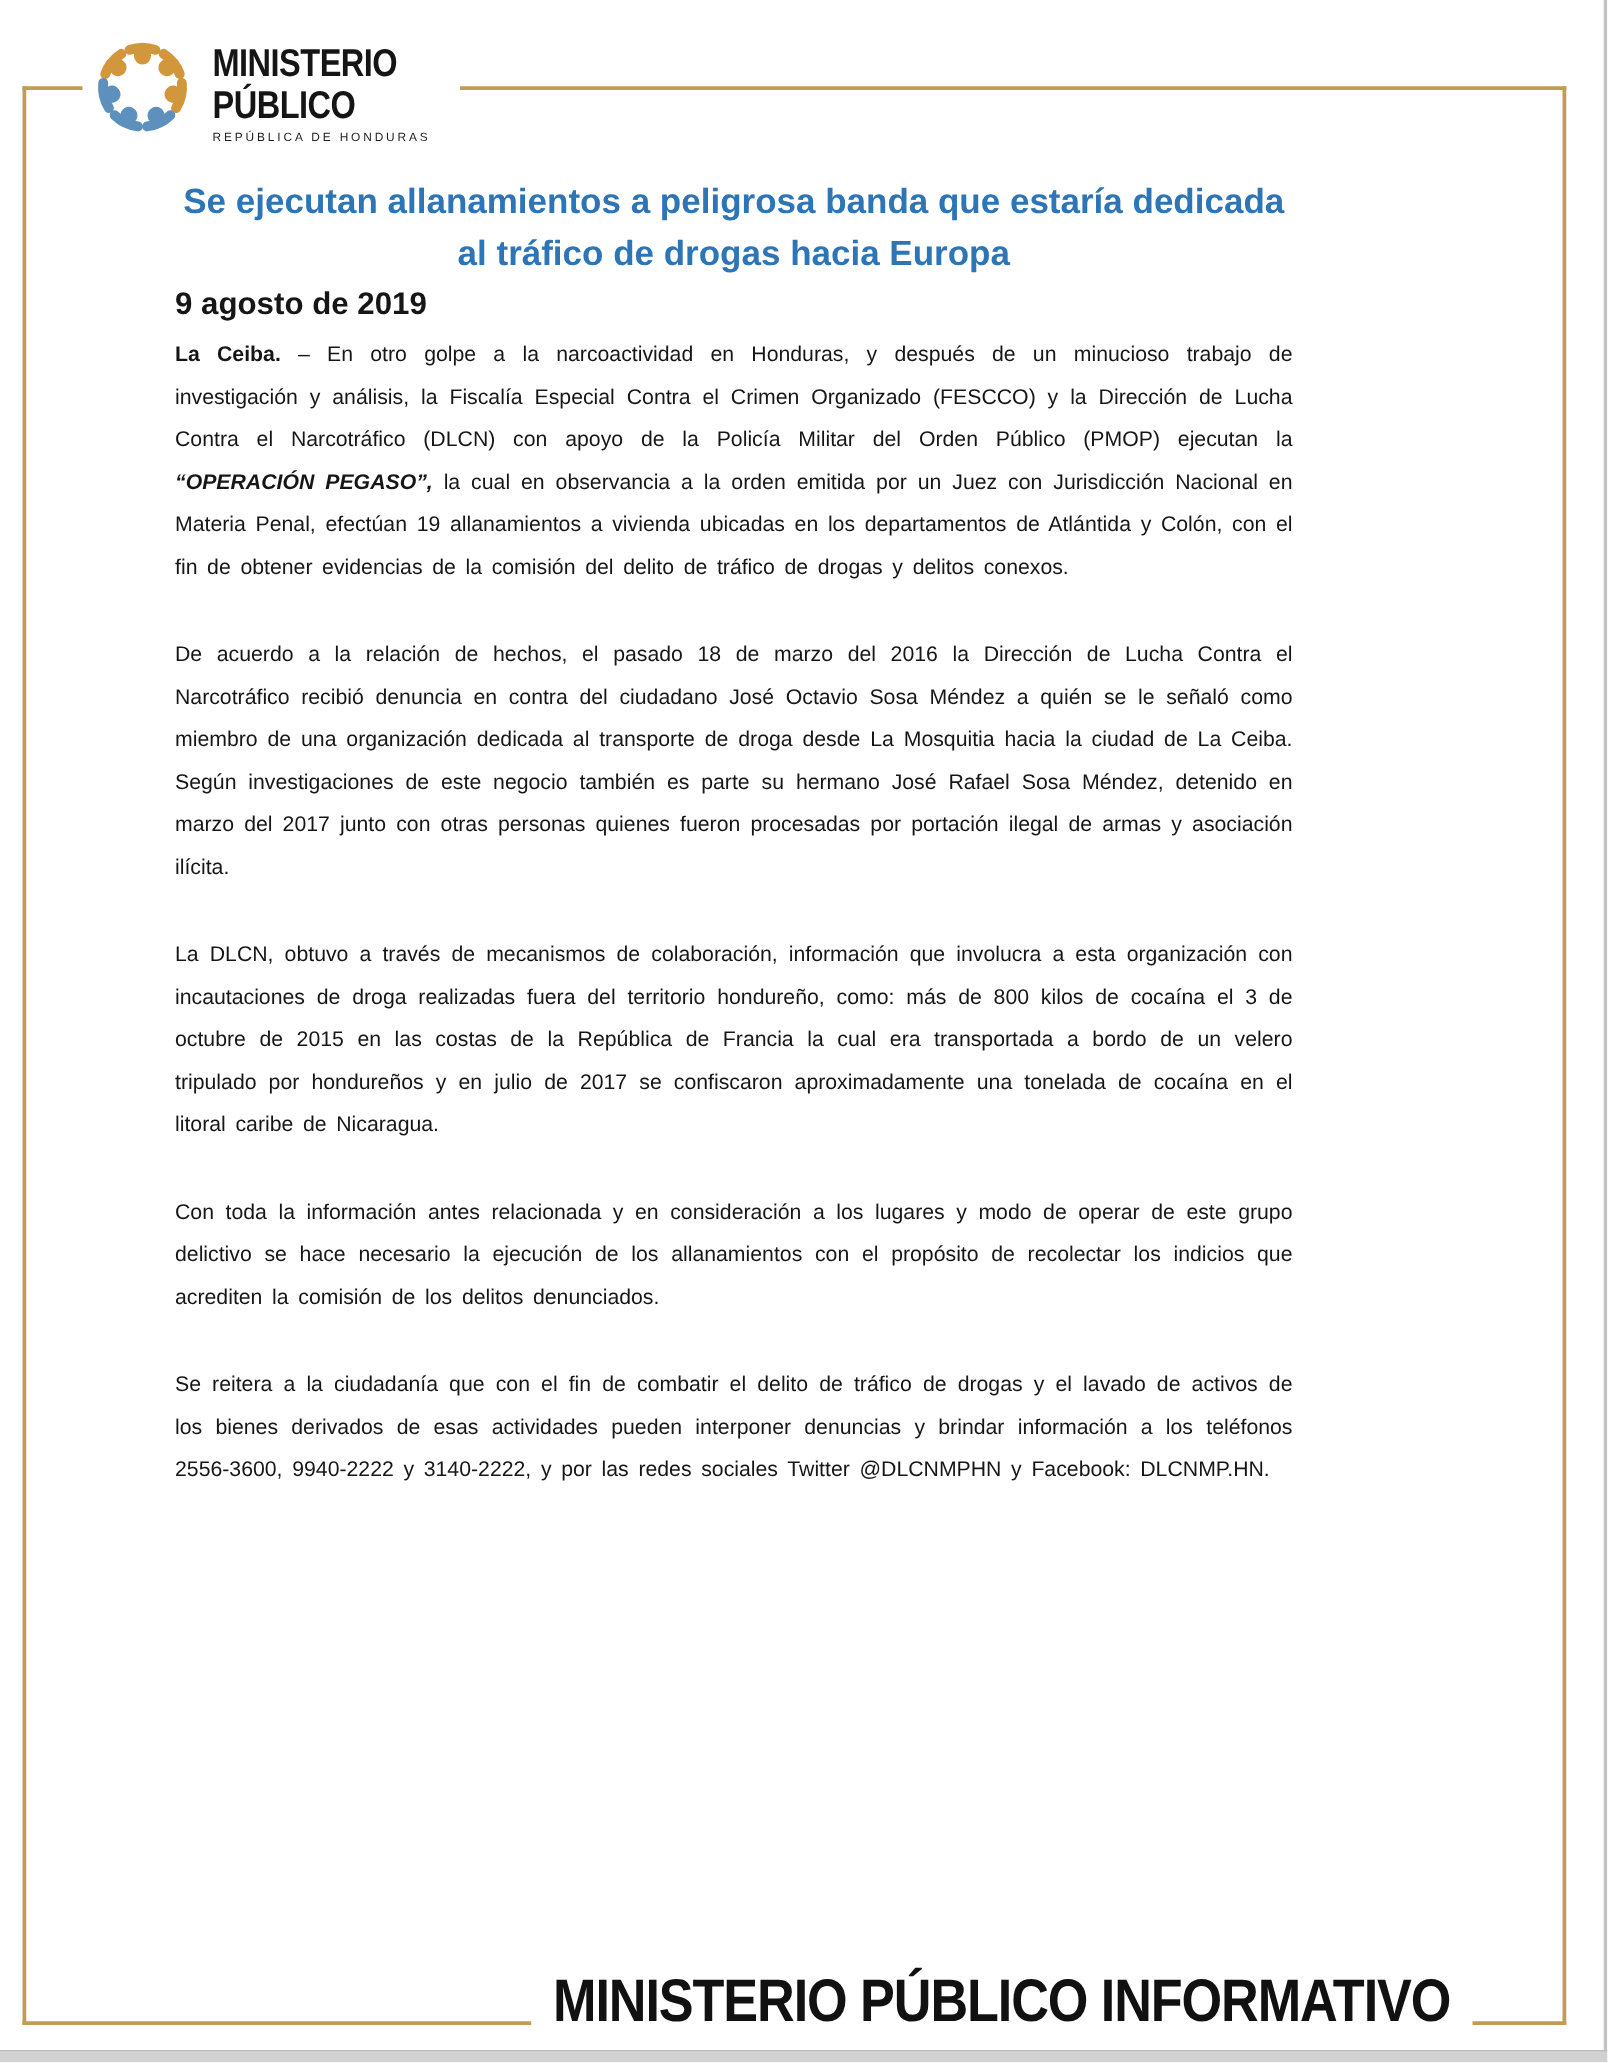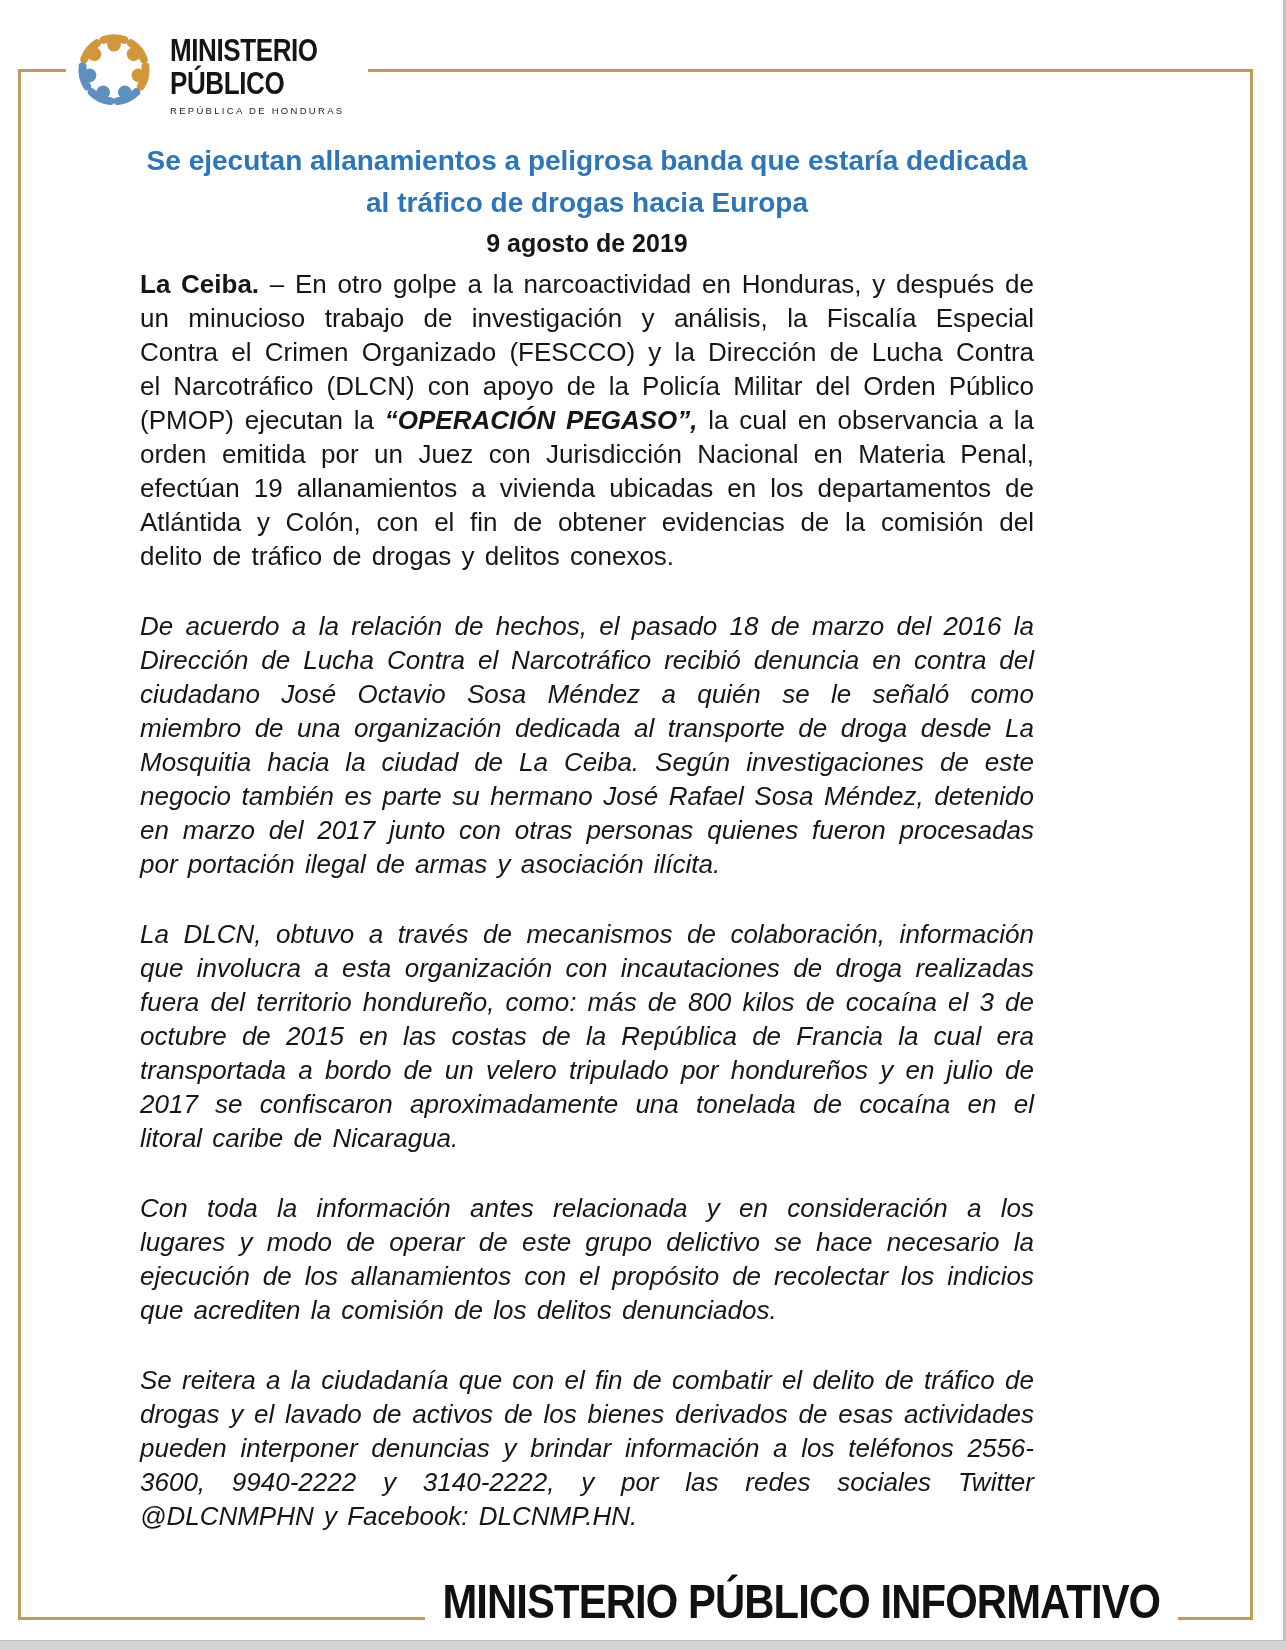--- a/index.html
+++ b/index.html
@@ -65,33 +65,33 @@
     margin: 0;
     text-align: center;
     color: #2E75B6;
     font-size: 28px;
     line-height: 42px;
     font-weight: bold;
     padding: 0 6px;
   }
   .article-date {
     margin-top: 3px;
-    text-align: center;
+    text-align: left;
     font-weight: bold;
     font-size: 25px;
     line-height: 32px;
   }
   .content p {
     margin: 8px 0 36px 0;
-    font-size: 26px;
+    font-size: 17px;
     line-height: 34px;
     text-align: justify;
     word-spacing: 3px;
   }
-  .content p + p { margin-top: 0; font-style: italic; }
+  .content p + p { margin-top: 0; }
   .lead { font-weight: bold; }
   .emph { font-weight: bold; font-style: italic; }
 
   
   .banner {
     position: absolute;
     left: 425px; top: 1576px;
     background: #ffffff;
     padding: 0 20px;
     font-weight: bold;

